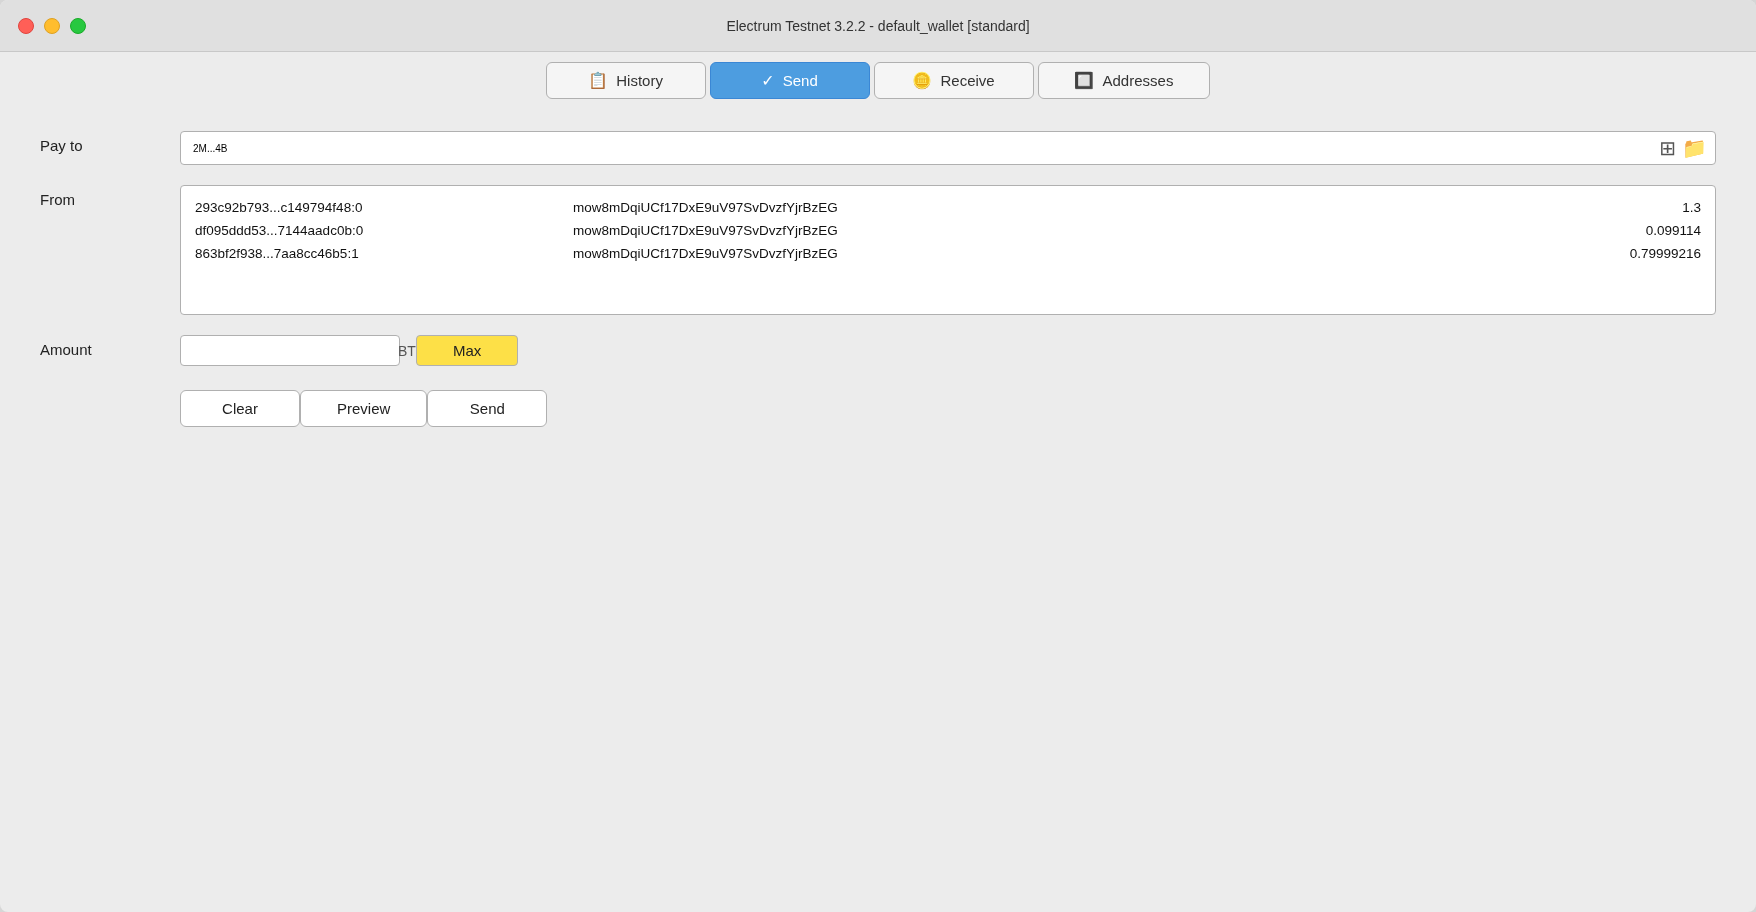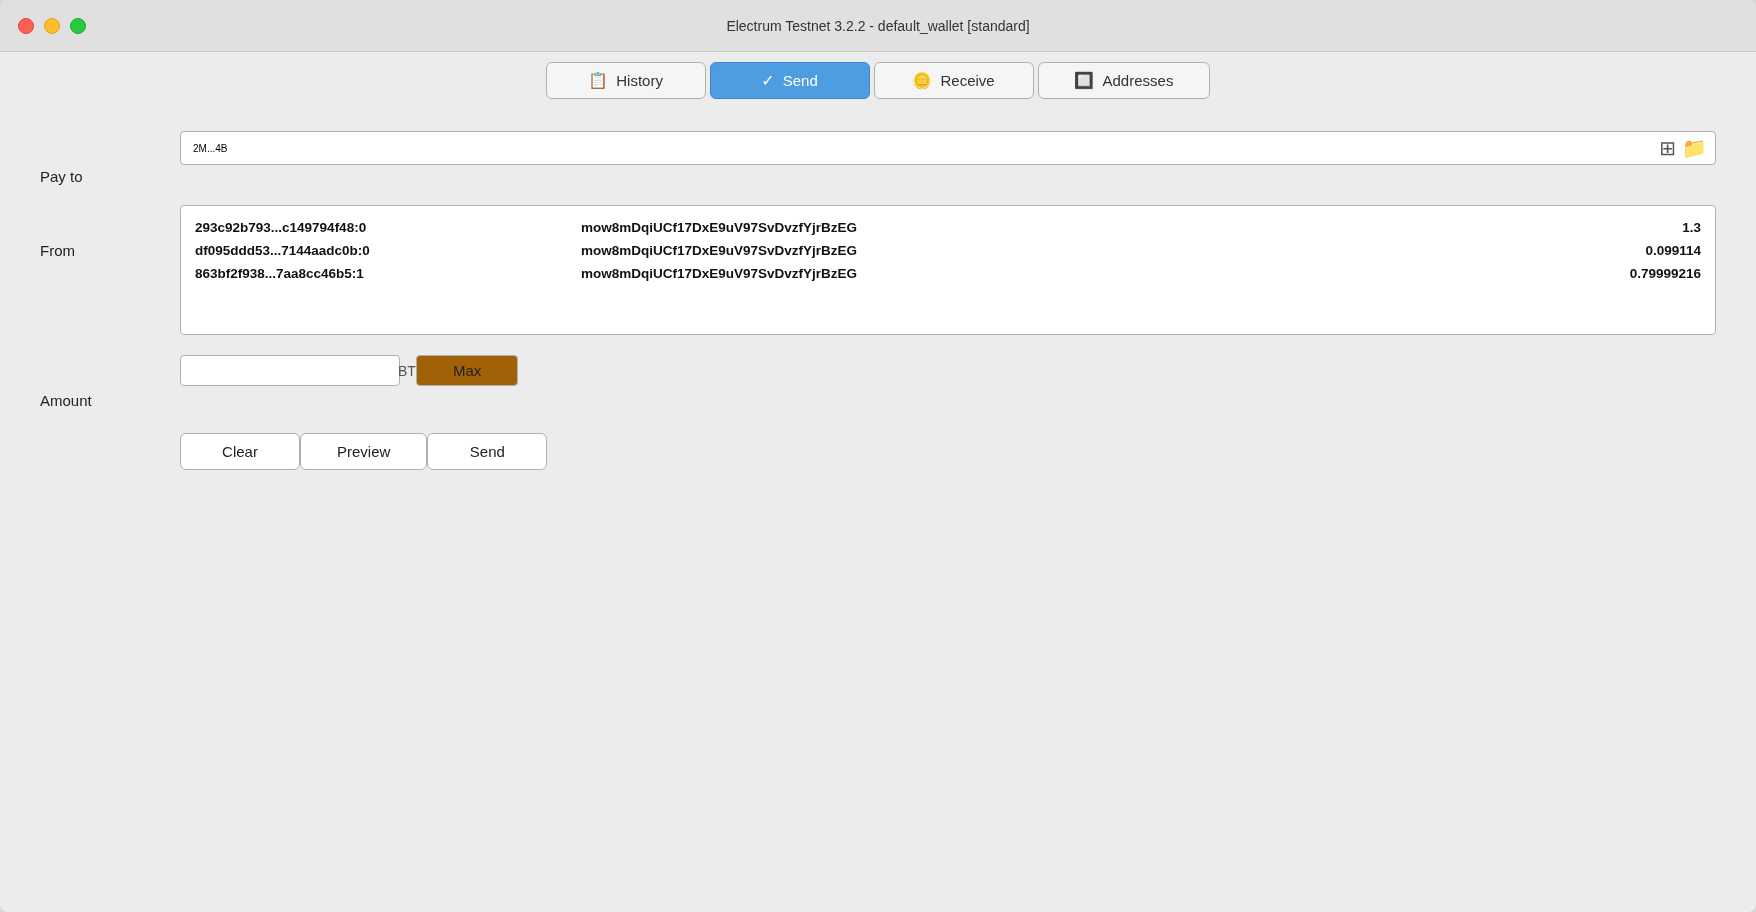--- a/index.html
+++ b/index.html
@@ -103,21 +103,20 @@
       align-items: flex-start;
       margin-bottom: 20px;
     }
 
     .form-label {
       width: 140px;
       font-size: 15px;
       color: #222;
       padding-top: 6px;
       flex-shrink: 0;
-      margin-top: 31px;
     }
 
     .form-control {
       flex: 1;
     }
 
     .pay-to-wrapper {
       display: flex;
       align-items: center;
       border: 1px solid #b0b0b0;
@@ -171,22 +170,21 @@
       padding: 10px 14px;
       min-height: 130px;
     }
 
     .from-row {
       display: flex;
       align-items: center;
       padding: 4px 0;
       font-size: 13.5px;
       color: #111;
-      gap: 16px;
-      font-weight: bold;
+      gap: 8px;
     }
 
     .from-txid {
       width: 370px;
       flex-shrink: 0;
     }
 
     .from-address {
       flex: 1;
     }
@@ -223,21 +221,21 @@
 
     .amount-unit {
       margin-left: 8px;
       font-size: 14px;
       color: #555;
     }
 
     .max-button {
       border: 1px solid #b0b0b0;
       border-radius: 4px;
-      background: #a16207;
+      background: #fde047;
       padding: 6px 36px;
       font-size: 15px;
       cursor: pointer;
       color: #222;
     }
 
     .fee-slider-wrapper {
       display: flex;
       align-items: center;
       gap: 8px;

